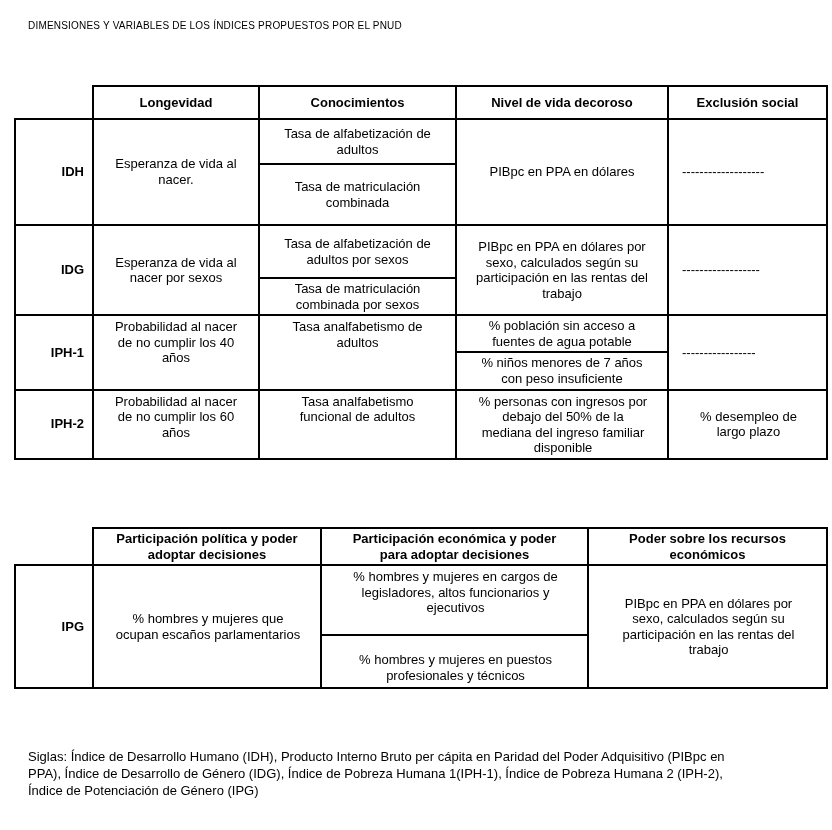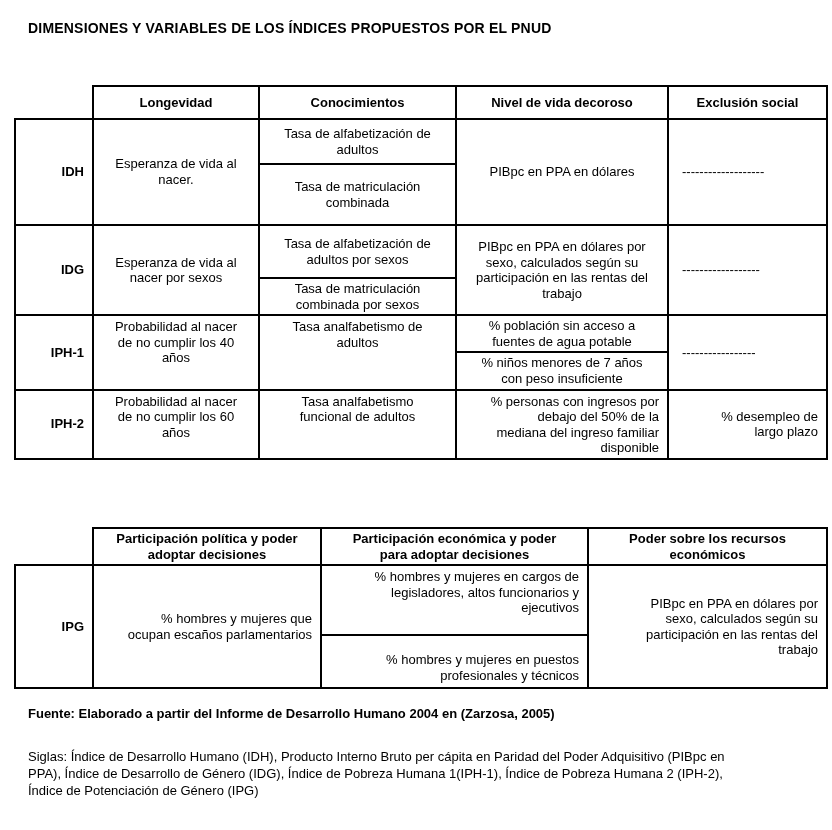--- a/index.html
+++ b/index.html
@@ -11,22 +11,22 @@
   }
   .page {
     position: relative;
     width: 832px; height: 830px;
     background: #ffffff;
     overflow: hidden;
   }
   .doc-title {
     position: absolute;
     left: 28px; top: 20px;
-    font-size: 14px;
-    font-weight: bold;
+    font-size: 10px;
+    font-weight: normal;
     letter-spacing: 0.2px;
   }
   table {
     position: absolute;
     left: 14px;
     border-collapse: collapse;
     table-layout: fixed;
     font-size: 13px;
   }
   .t1 { top: 85px;  width: 812px; }
@@ -44,21 +44,21 @@
     vertical-align: top;
     padding-top: 8px;
   }
   .t2 th { vertical-align: middle; padding-top: 2px; }
   td.corner { border: none; background: transparent; }
   td.label {
     font-weight: bold;
     text-align: right;
     padding-left: 9px;
   }
-  td.left  { text-align: right; padding-left: 10px; padding-right: 8px; margin-top: 16px; }
+  td.left  { text-align: center; padding-left: 10px; padding-right: 8px; margin-top: 16px; }
   td.vtop  { vertical-align: top; padding-top: 3px; }
   td.vtop2 { vertical-align: top; padding-top: 16px; }
   td.dashes { text-align: left; padding-left: 13px; }
   .fuente {
     position: absolute;
     left: 28px; top: 706px;
     font-size: 13px;
     font-weight: bold;
     width: 790px;
   }
@@ -188,18 +188,17 @@
 participación en las rentas del
 trabajo</td>
       </tr>
       <tr style="height:53px">
         <td class="left vtop2">% hombres y mujeres en puestos
 profesionales y técnicos</td>
       </tr>
     </tbody>
   </table>
 
-  <p class="fuente">Fuente: Elaborado a partir del Informe de Desarrollo Humano 2004  en  (Zarzosa, 2005)</p>
   <p class="siglas">Siglas: Índice de Desarrollo Humano (IDH), Producto Interno Bruto per cápita en Paridad del Poder Adquisitivo (PIBpc en
 PPA), Índice de Desarrollo  de Género (IDG), Índice de Pobreza Humana 1(IPH-1), Índice de Pobreza Humana 2 (IPH-2),
 Índice de Potenciación de Género (IPG)</p>
 
 </div>
 
 </body></html>

